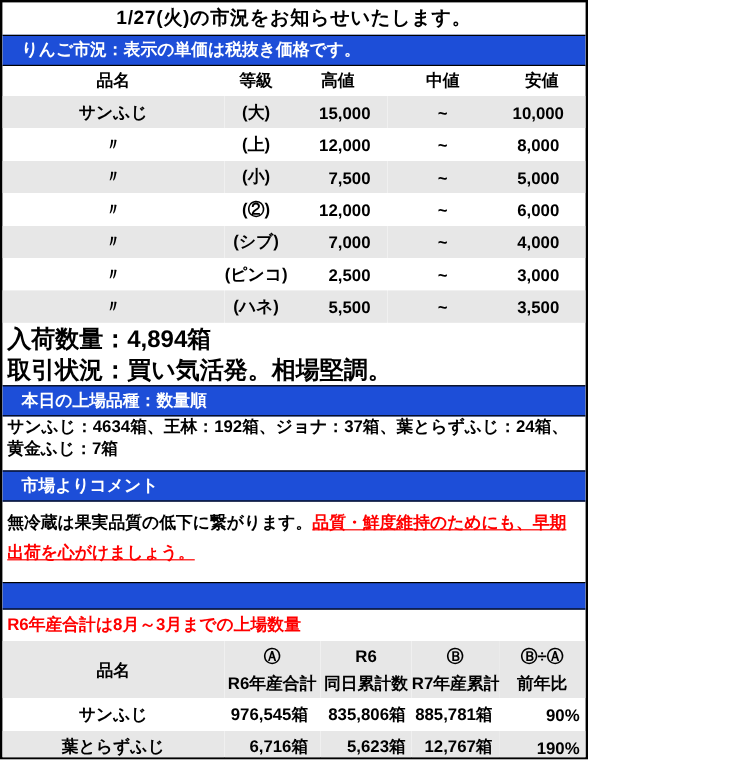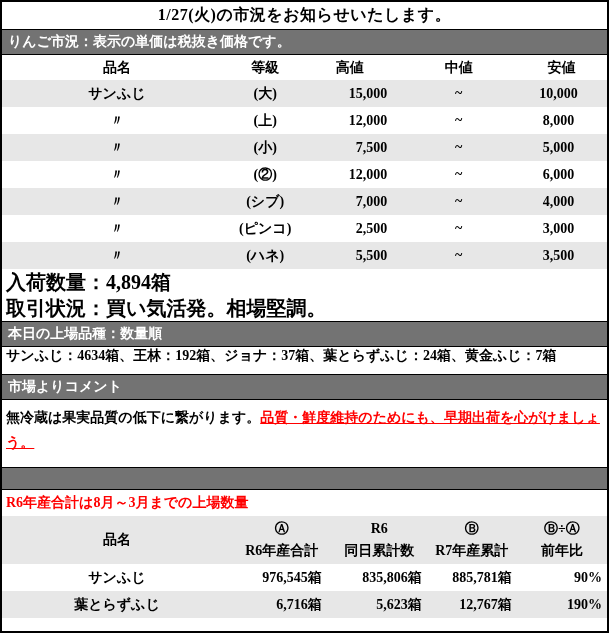--- a/index.html
+++ b/index.html
@@ -1,31 +1,31 @@
 <!DOCTYPE html>
 <html lang="ja"><head>
 <meta charset="utf-8">
 <style>
   * { margin:0; padding:0; box-sizing:border-box; }
   html,body { background:#ffffff; }
   .page {
-    width:609px; height:633px;
+    width:490px; height:633px;
     border:2px solid #000;
-    font-family:Liberation Serif, serif;
+    font-family:Liberation Sans, sans-serif;
     font-weight:bold; color:#000;
     overflow:hidden; background:#fff;
   }
   .title {
     height:27px; display:flex; align-items:center; justify-content:center;
     font-size:16px; letter-spacing:0.5px;
   }
   .bluebar {
-    background:#737373; color:#fff; font-size:14px;
+    background:#1d4ed8; color:#fff; font-size:14px;
     border-top:1px solid #000; border-bottom:1px solid #000;
-    height:26px; display:flex; align-items:center; padding:0 6px;
+    height:26px; display:flex; align-items:center; padding:0 16px;
   }
   .bluebar.empty { height:23px; }
   table { width:100%; border-collapse:collapse; table-layout:fixed; font-size:14px; }
   td, th { font-weight:bold; overflow:hidden; white-space:nowrap; }
   .price-table thead tr { height:25px; }
   .price-table tbody tr { height:27px; }
   .price-table tbody tr:nth-child(odd) { background:#E7E7E7; }
   .price-table th { text-align:center; }
   .col-name   { width:38%; text-align:center; }
   .col-grade  { width:11%; text-align:center;margin-left:34px; }

